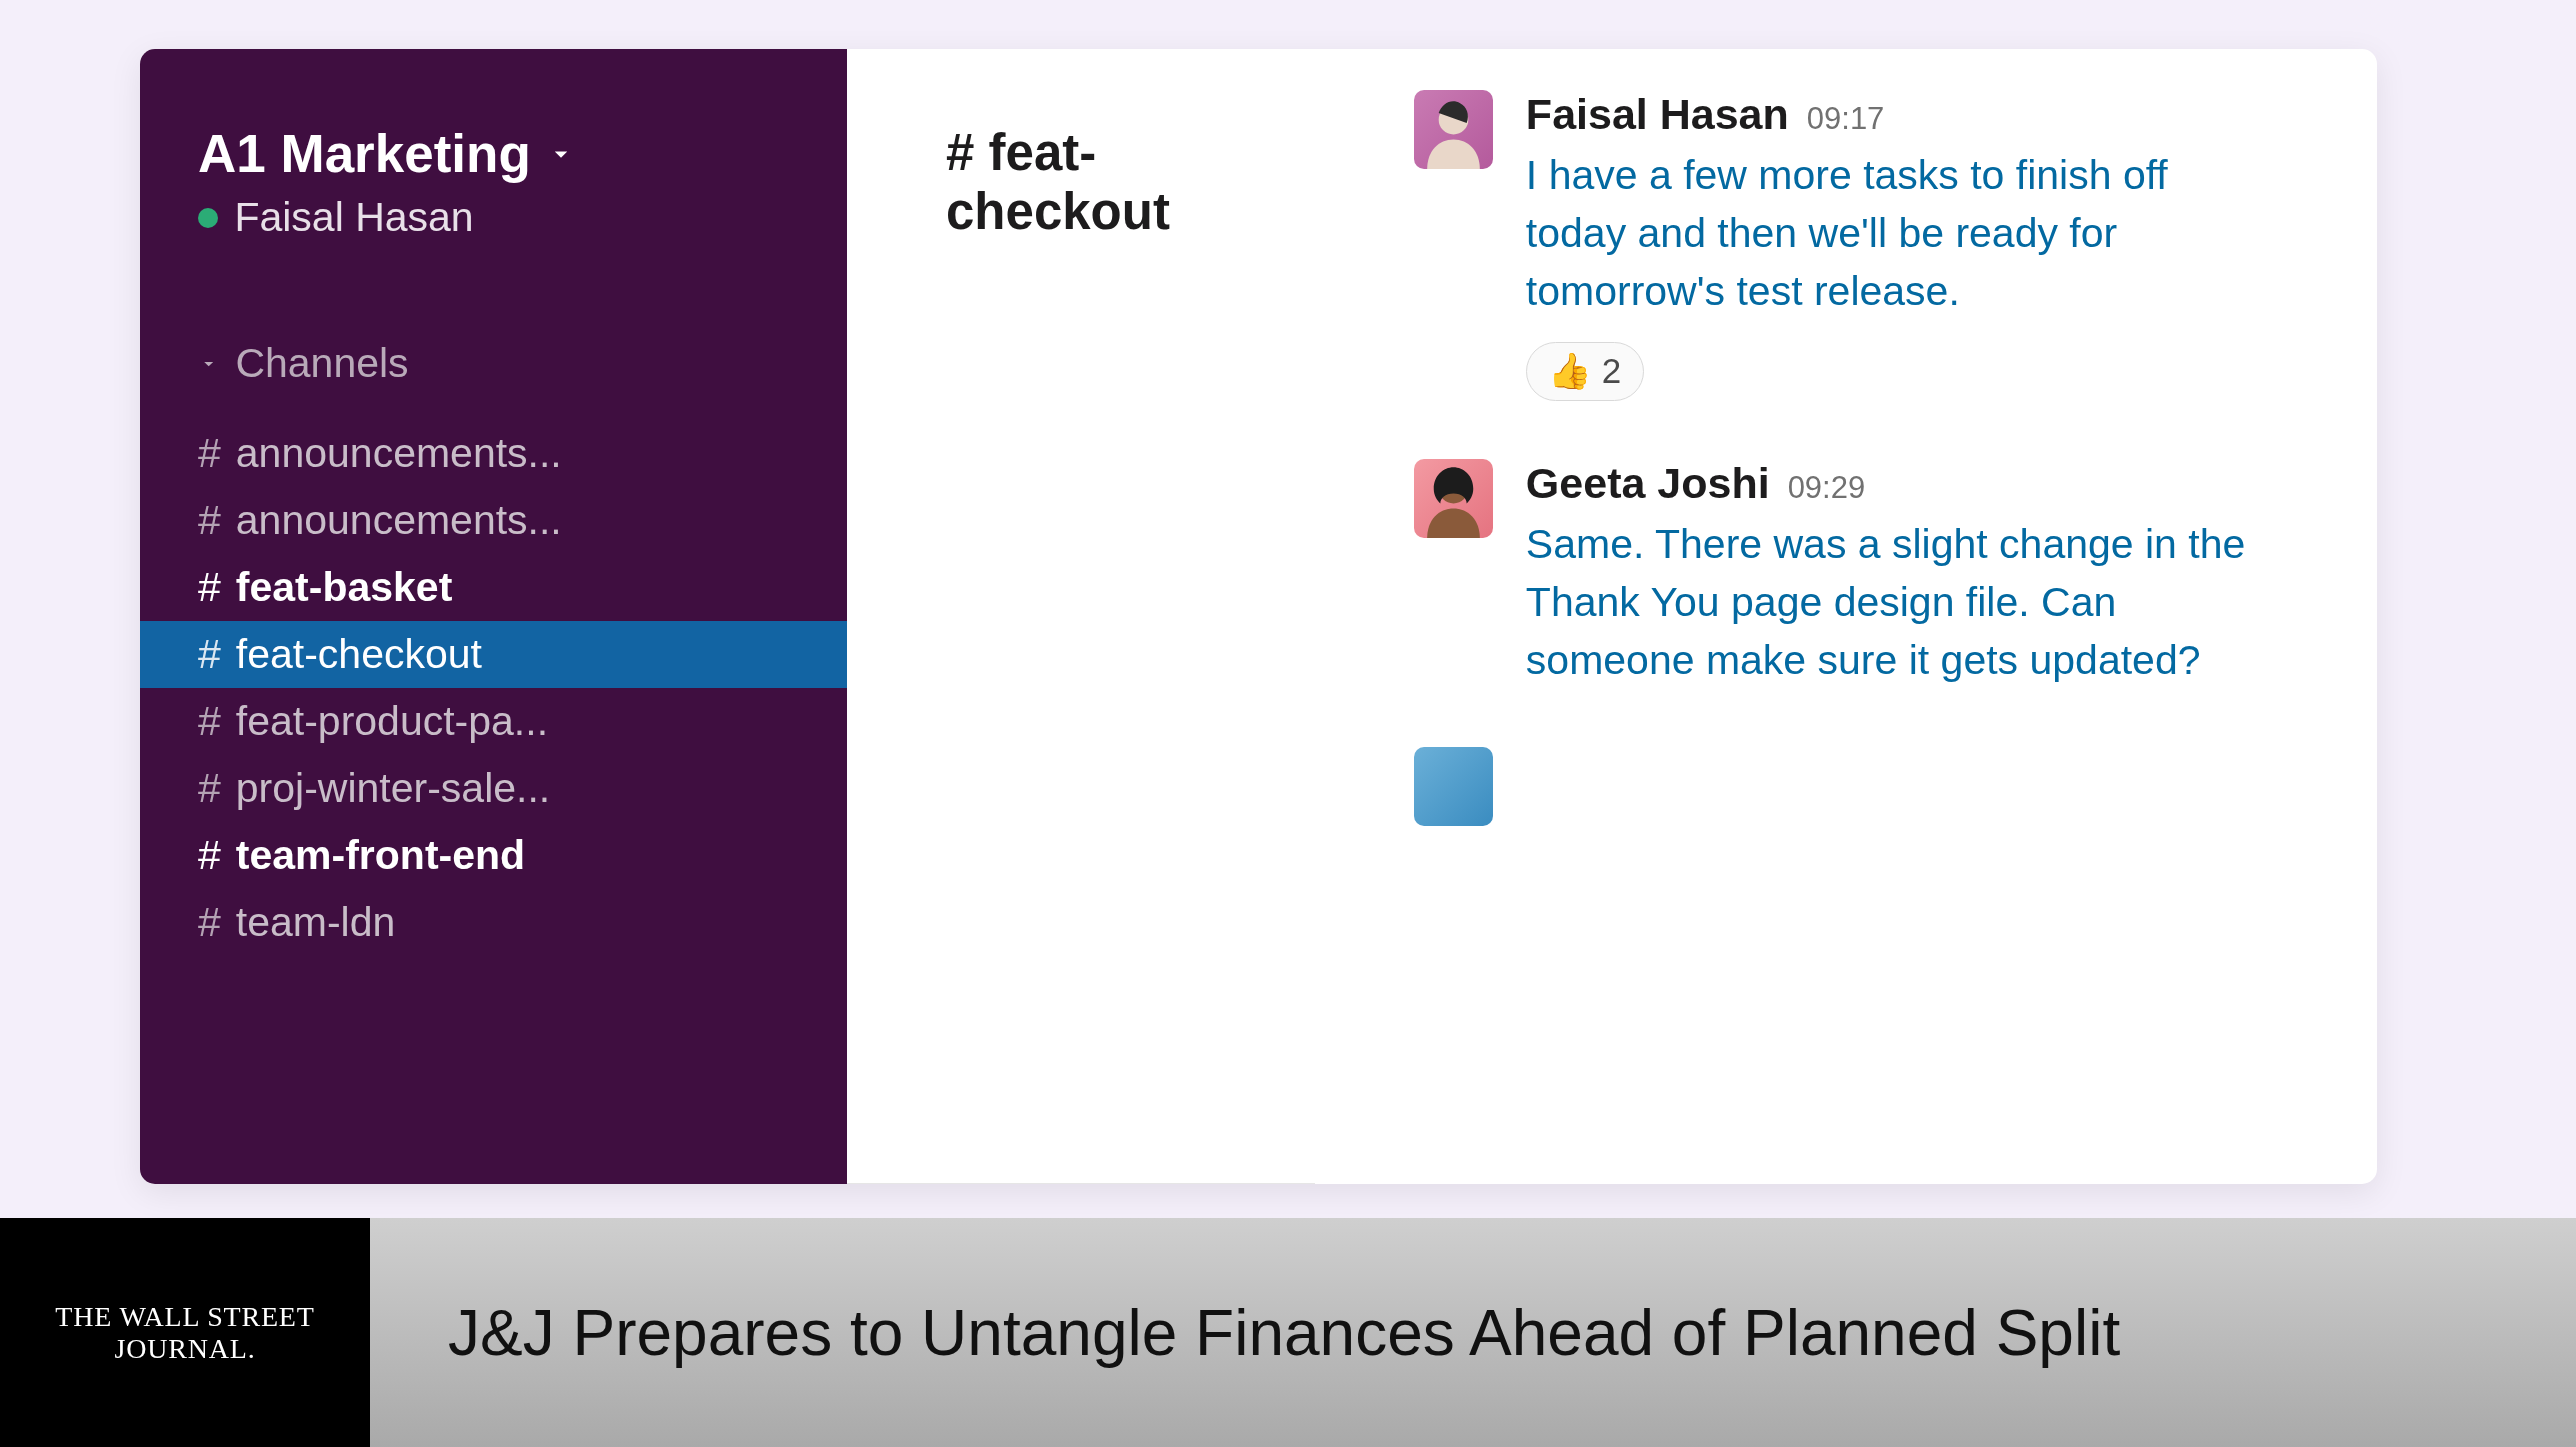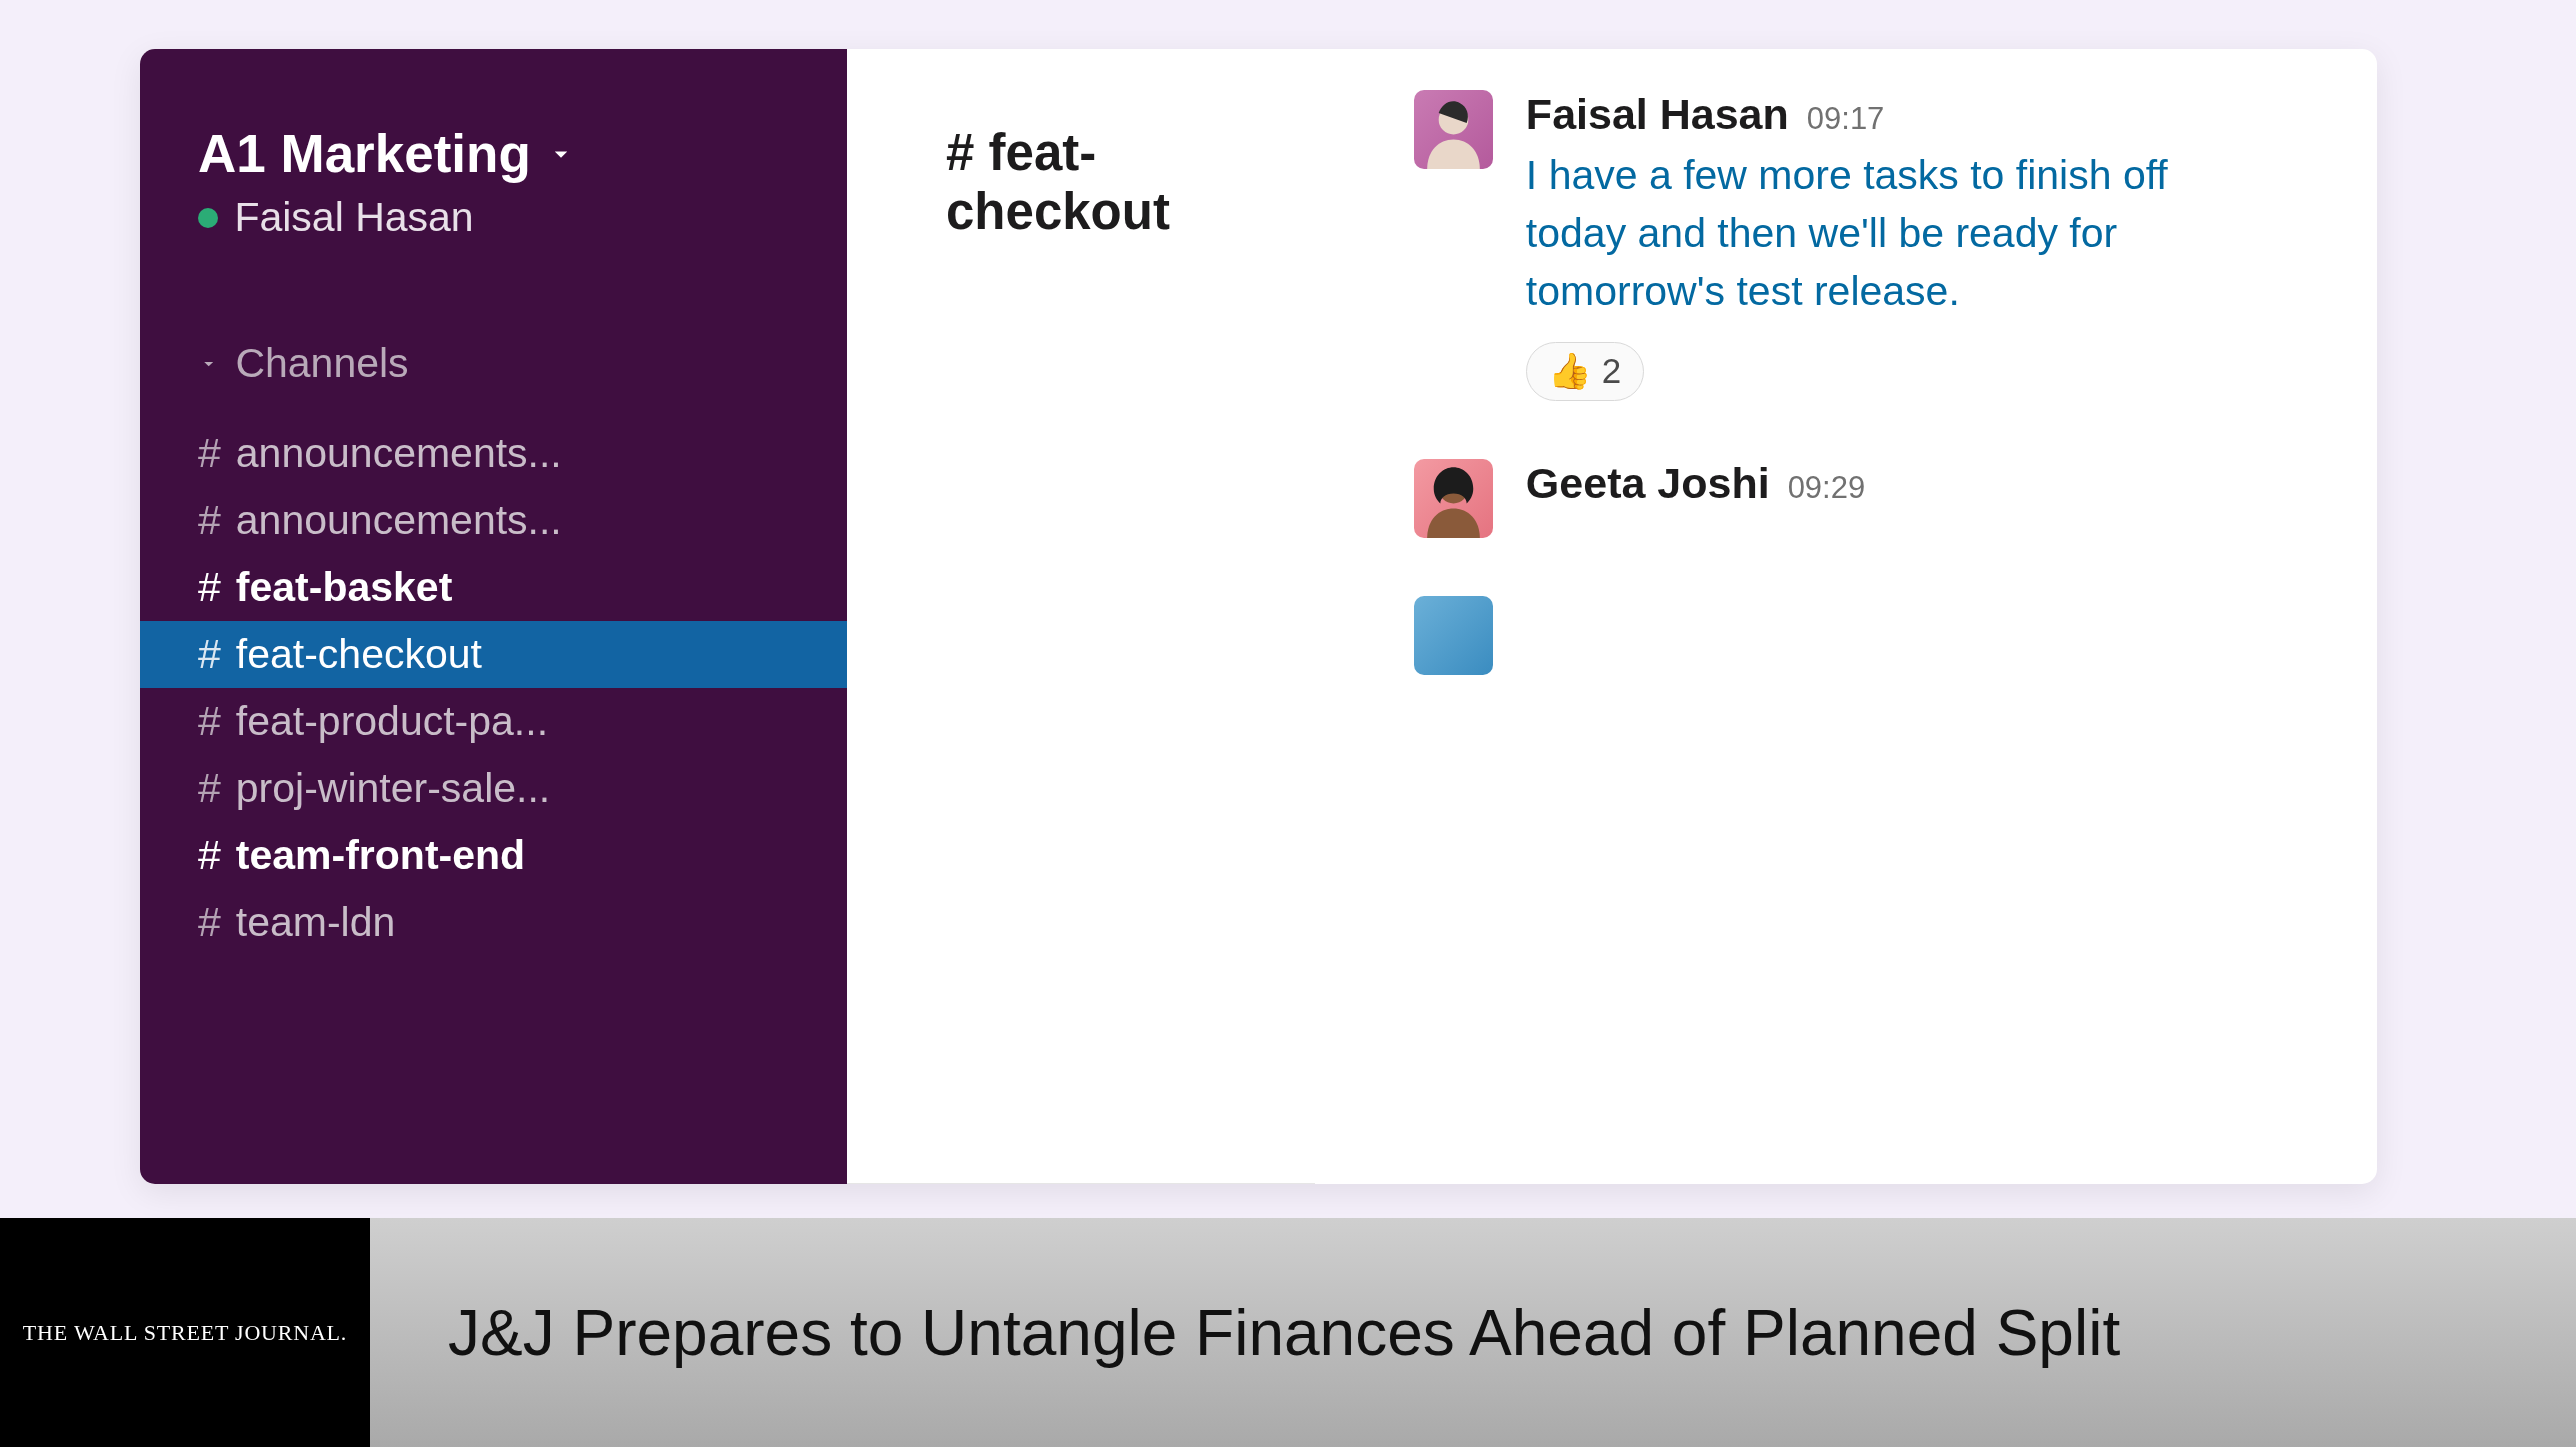--- a/index.html
+++ b/index.html
@@ -190,21 +190,21 @@
     align-items: stretch;
   }
   .ticker-logo {
     width: 370px;
     background: #000000;
     color: #ffffff;
     display: flex;
     align-items: center;
     justify-content: center;
     font-family: Georgia, 'Times New Roman', serif;
-    font-size: 22px;
+    font-size: 28px;
     letter-spacing: 0.8px;
     text-align: center;
     padding: 0 20px;
   }
   .ticker-headline {
     flex: 1;
     background: linear-gradient(to bottom, #cfcfcf, #a9a9a9);
     display: flex;
     align-items: center;
     padding-left: 78px;
@@ -311,20 +311,21 @@
                 <circle cx="24" cy="18" r="9" fill="#8a5a3a"></circle>
                 <path d="M8 48c0-11 7-18 16-18s16 7 16 18" fill="#8a5a3a"></path>
                 <path d="M12 18c0-8 6-13 12-13s12 5 12 13c0 4-2 7-4 9 0-3-3-6-8-6s-8 3-8 6c-2-2-4-5-4-9z" fill="#1c1c1c"></path>
               </svg>
           </div>
           <div class="msg-body">
             <div class="msg-head">
               <span class="msg-author">Geeta Joshi</span>
               <span class="msg-time">09:29</span>
             </div>
+            <div class="msg-text">Same. There was a slight change in the Thank You page design file. Can someone make sure it gets updated?</div>
           </div>
         </div>
 
         <div class="msg" style="margin-bottom:0;">
           <div class="avatar av3"></div>
         </div>
 
       </div>
     </main>
 

